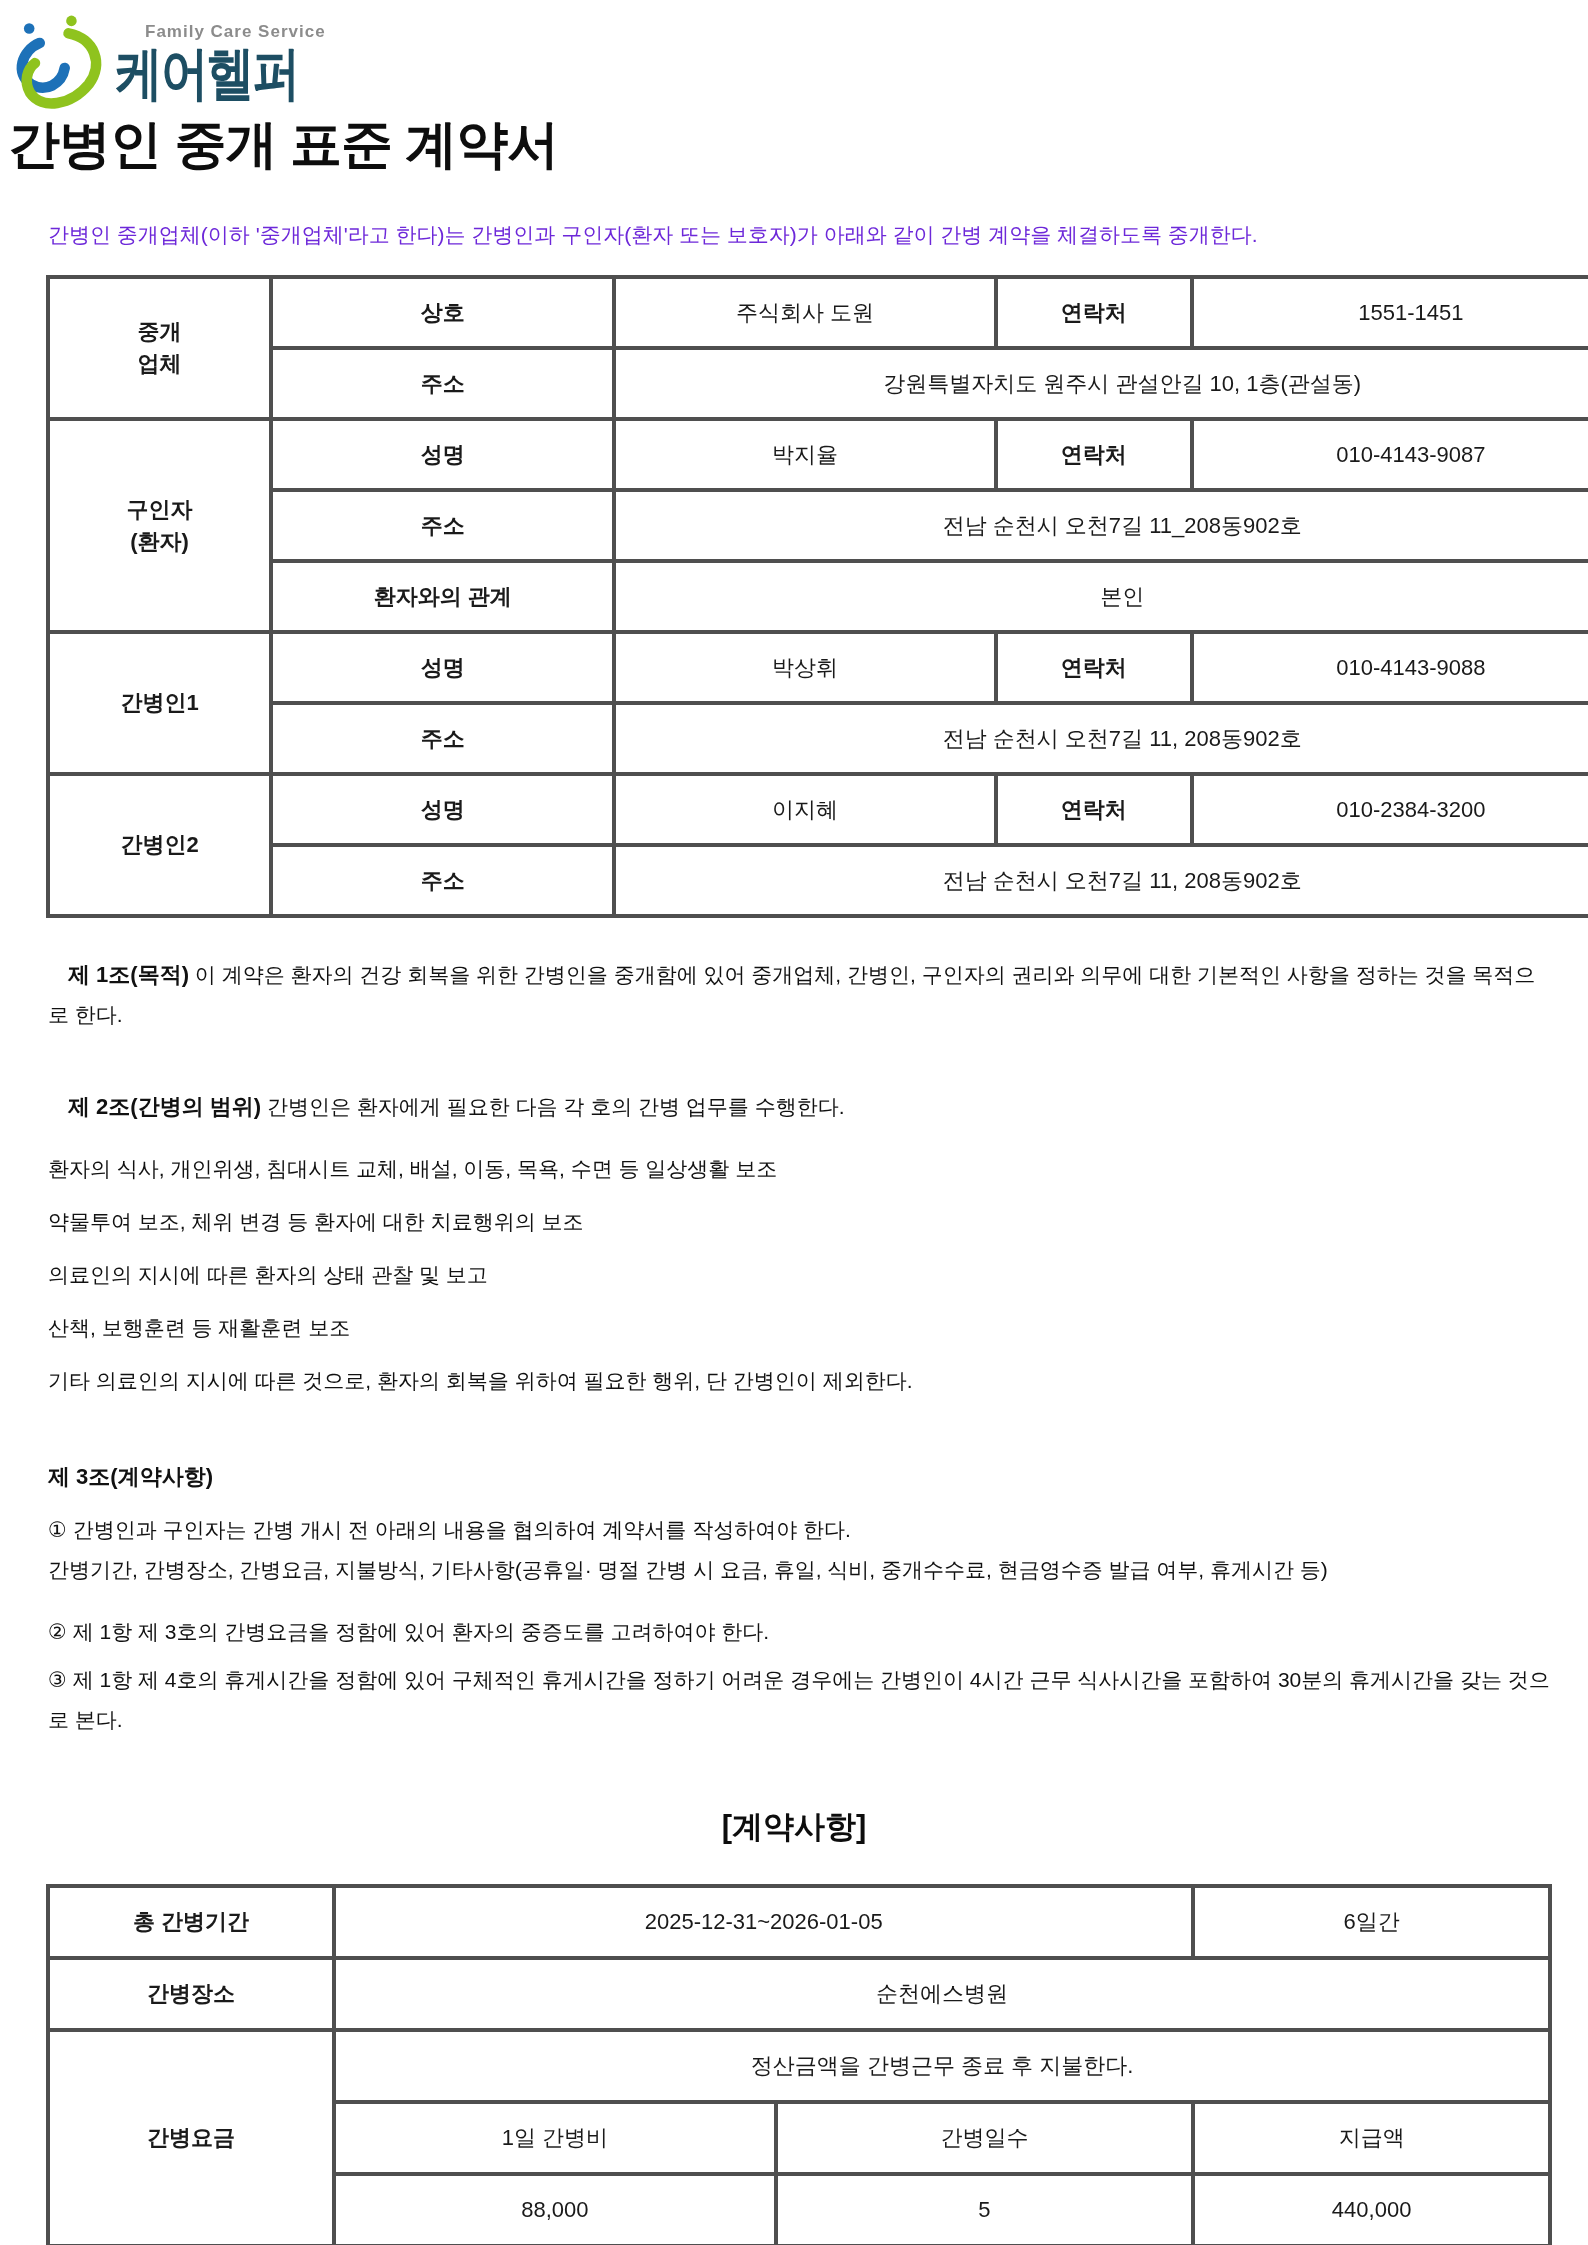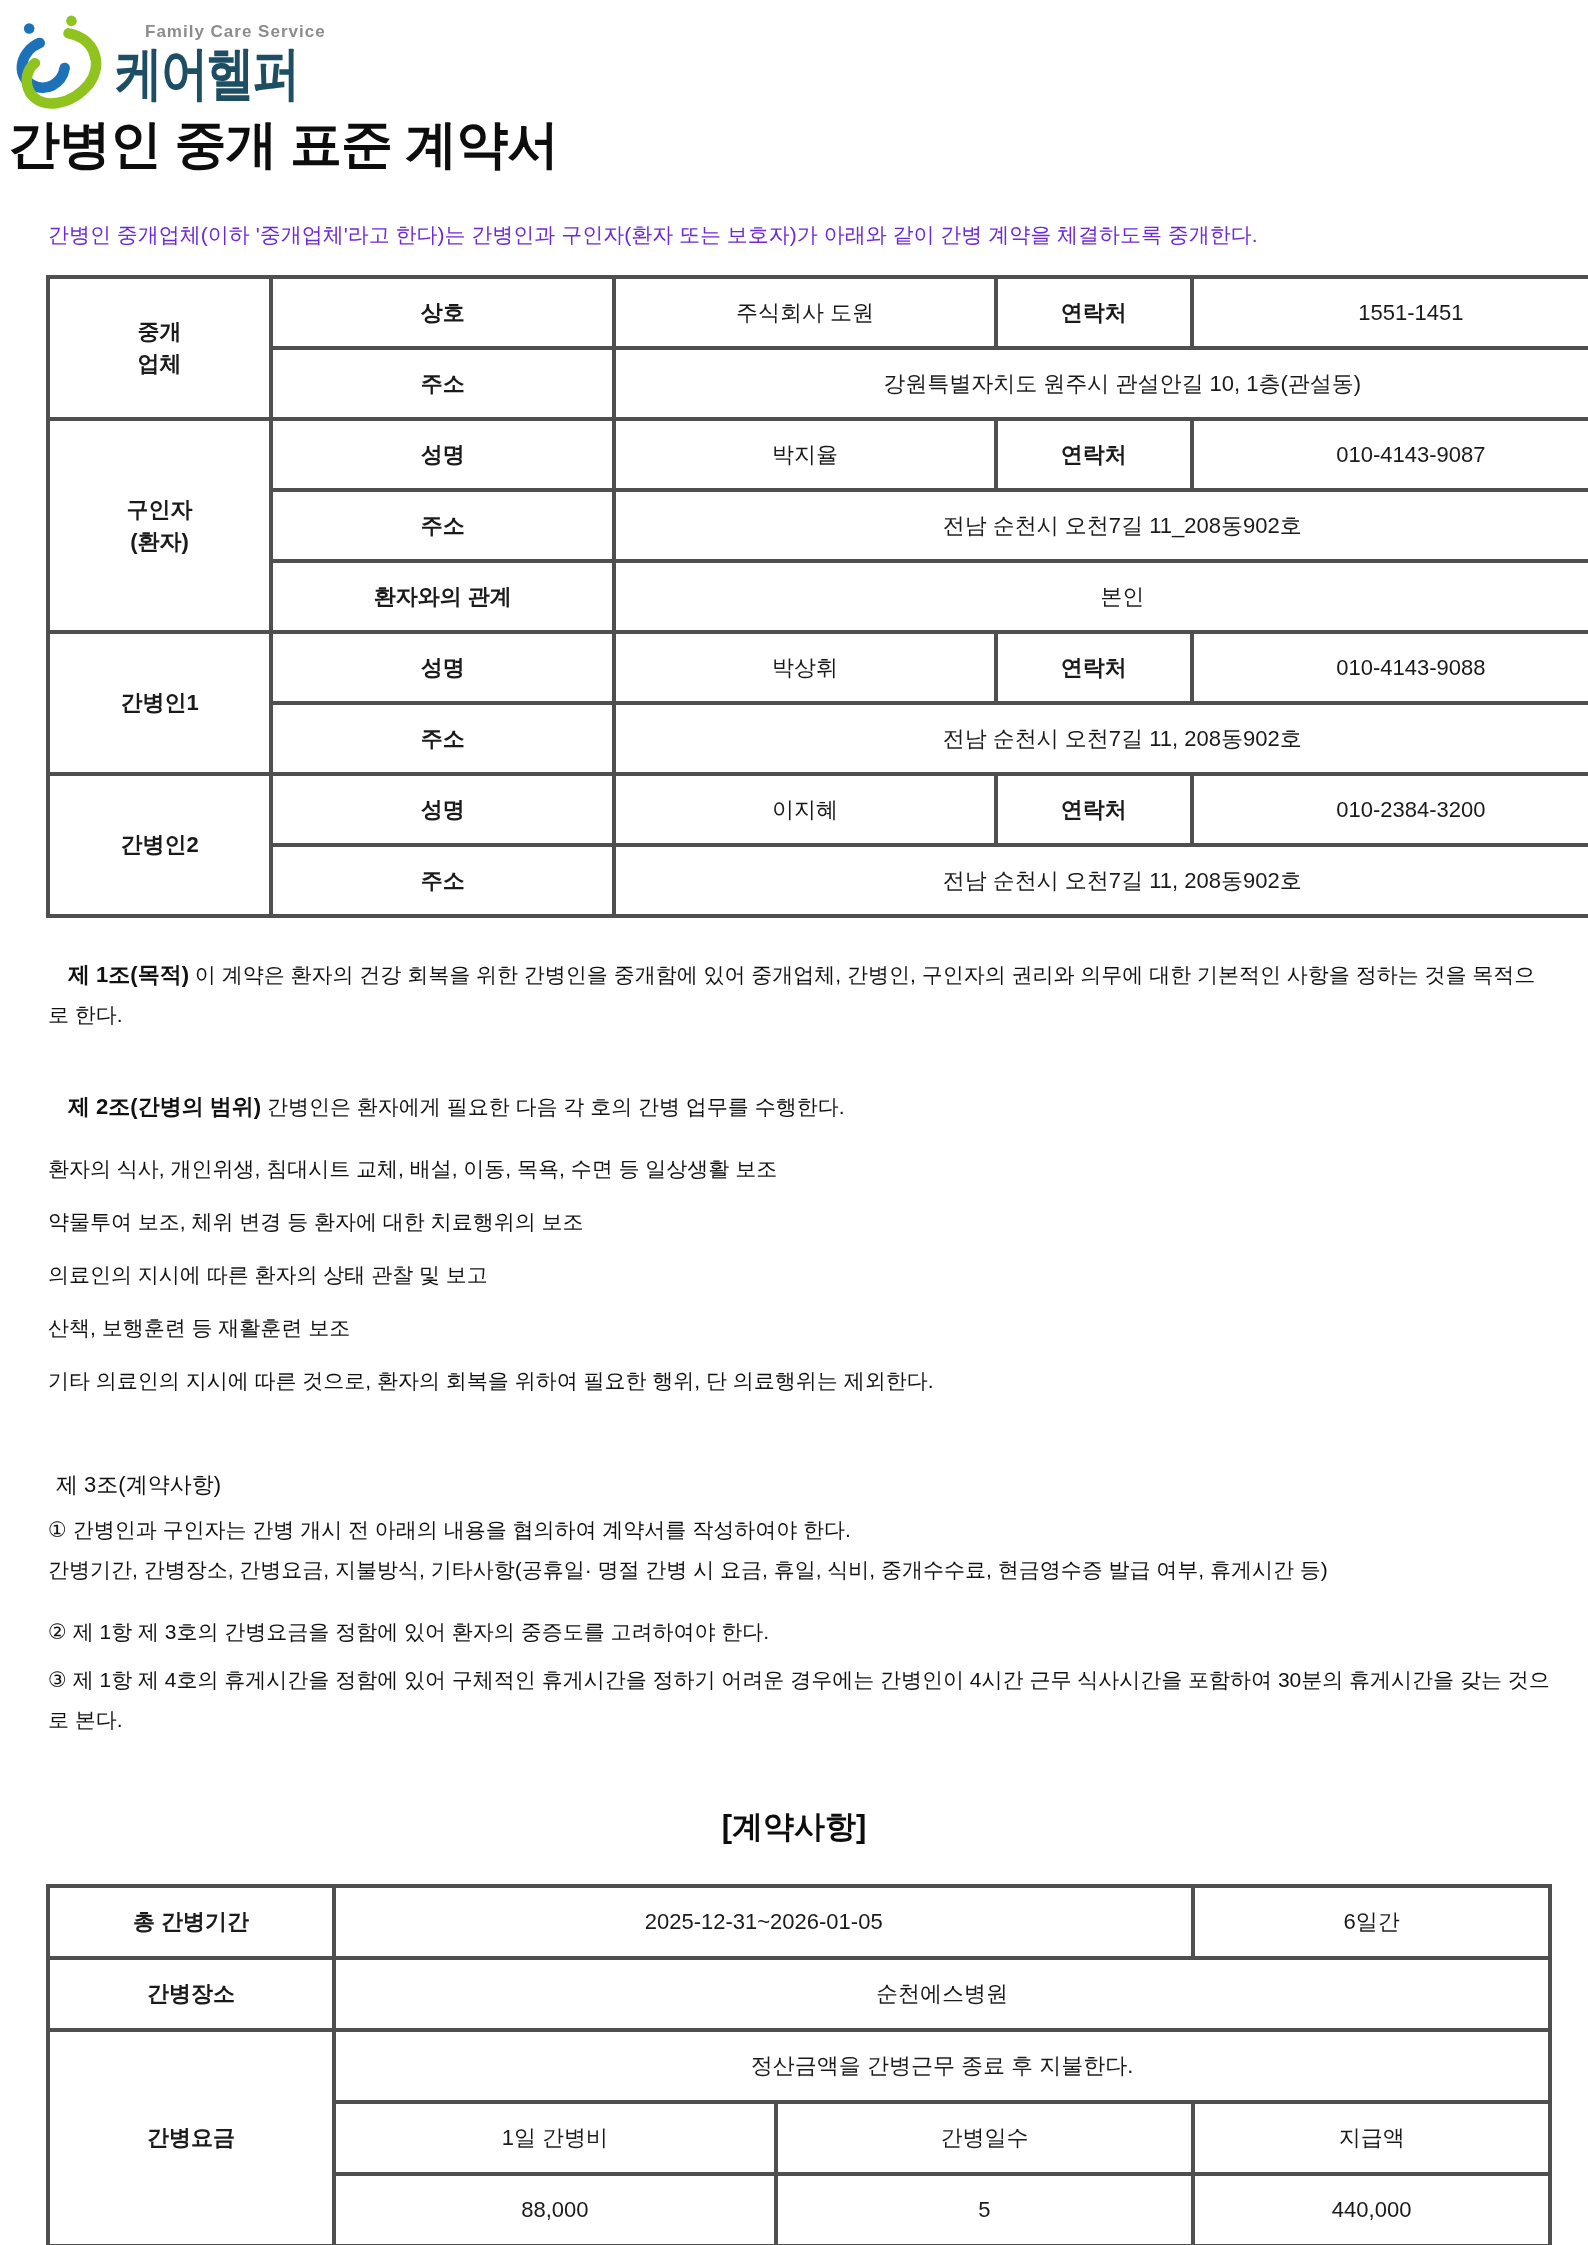--- a/index.html
+++ b/index.html
@@ -50,21 +50,21 @@
   td.val{font-weight:normal;}
   
   .article{position:absolute;left:48px;width:1502px;margin:0;}
   .art-head{font-weight:800;font-size:22px;margin-left:20px;}
   .art-body{font-size:21px;}
   #a1{top:955px;line-height:40px;font-size:21px;}
   #a2{top:1092px;font-size:21px;}
   .scope-item{position:absolute;left:48px;width:1502px;font-size:21px;margin:0;}
   #it0{top:1155px;} #it1{top:1208px;} #it2{top:1261px;}
   #it3{top:1314px;} #it4{top:1367px;}
-  #a3h{top:1462px;font-size:22px;font-weight:400;margin:8px;}
+  #a3h{top:1462px;font-size:22px;font-weight:700;margin:0;}
   .clause{position:absolute;left:48px;width:1510px;font-size:21px;
           line-height:40px;margin:0;white-space:pre-line;}
   #cl0{top:1510px;} #cl1{top:1612px;} #cl2{top:1660px;}
   .section-heading{
     position:absolute;top:1806px;left:0;width:100%;text-align:center;
     font-size:31px;font-weight:800;margin:0;color:#0d0d0d;
   }
 </style>
 </head>
 <body>
@@ -153,21 +153,21 @@
   <p class="article" id="a1"><span class="art-head">제 1조(목적)</span>
     <span class="art-body">이 계약은 환자의 건강 회복을 위한 간병인을 중개함에 있어 중개업체, 간병인, 구인자의 권리와 의무에 대한 기본적인 사항을 정하는 것을 목적으로 한다.</span></p>
 
   <p class="article" id="a2"><span class="art-head">제 2조(간병의 범위)</span>
     <span class="art-body">간병인은 환자에게 필요한 다음 각 호의 간병 업무를 수행한다.</span></p>
 
   <p class="scope-item" id="it0">환자의 식사, 개인위생, 침대시트 교체, 배설, 이동, 목욕, 수면 등 일상생활 보조</p>
   <p class="scope-item" id="it1">약물투여 보조, 체위 변경 등 환자에 대한 치료행위의 보조</p>
   <p class="scope-item" id="it2">의료인의 지시에 따른 환자의 상태 관찰 및 보고</p>
   <p class="scope-item" id="it3">산책, 보행훈련 등 재활훈련 보조</p>
-  <p class="scope-item" id="it4">기타 의료인의 지시에 따른 것으로, 환자의 회복을 위하여 필요한 행위, 단 의료행위는 제외한다.</p>
+  <p class="scope-item" id="it4">기타 의료인의 지시에 따른 것으로, 환자의 회복을 위하여 필요한 행위, 단 간병인이 제외한다.</p>
 
   <p class="article" id="a3h">제 3조(계약사항)</p>
   <p class="clause" id="cl0">① 간병인과 구인자는 간병 개시 전 아래의 내용을 협의하여 계약서를 작성하여야 한다.
 간병기간, 간병장소, 간병요금, 지불방식, 기타사항(공휴일· 명절 간병 시 요금, 휴일, 식비, 중개수수료, 현금영수증 발급 여부, 휴게시간 등)</p>
   <p class="clause" id="cl1">② 제 1항 제 3호의 간병요금을 정함에 있어 환자의 중증도를 고려하여야 한다.</p>
   <p class="clause" id="cl2">③ 제 1항 제 4호의 휴게시간을 정함에 있어 구체적인 휴게시간을 정하기 어려운 경우에는 간병인이 4시간 근무 식사시간을 포함하여 30분의 휴게시간을 갖는 것으로 본다.</p>
 
   <h2 class="section-heading">[계약사항]</h2>
 
   <table class="t2">

